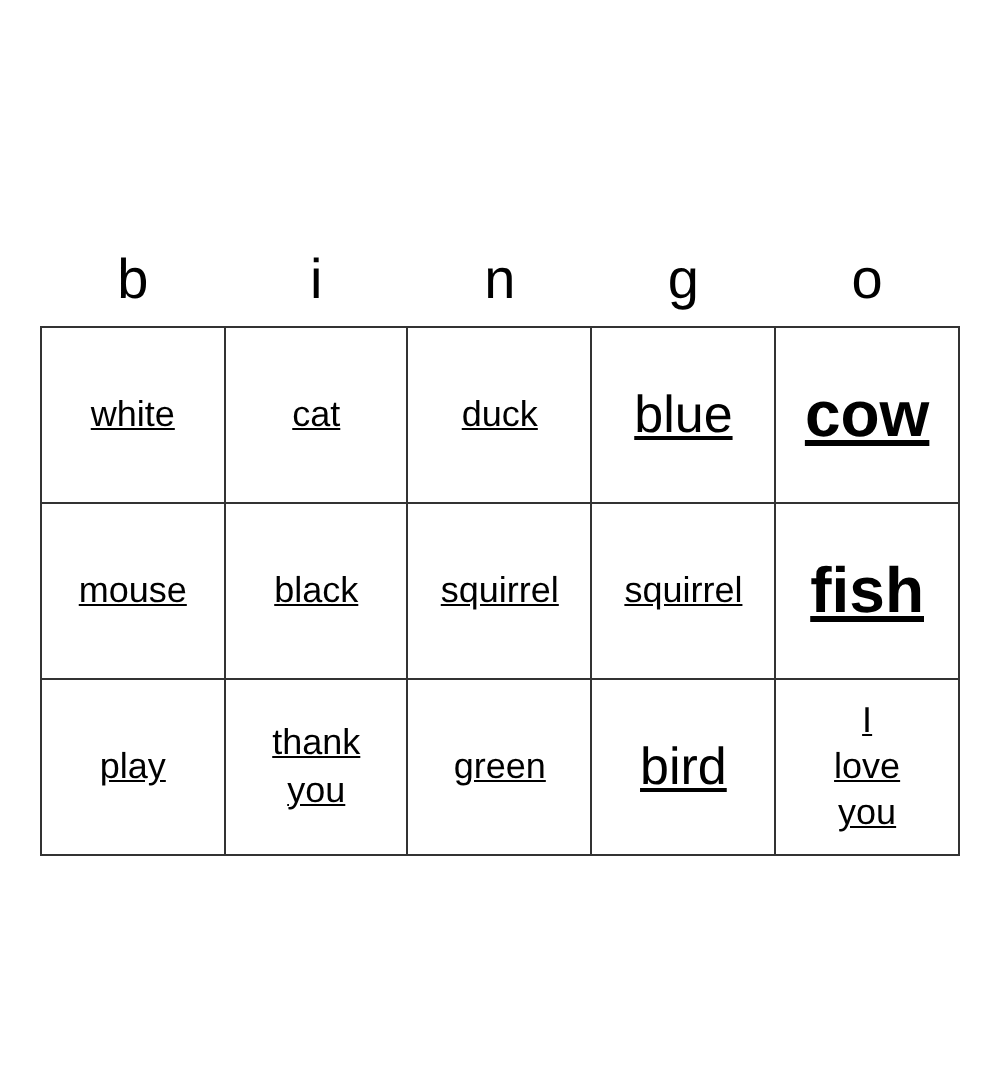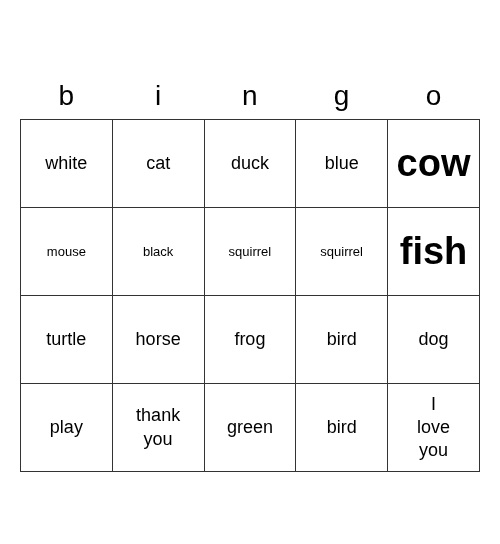--- a/index.html
+++ b/index.html
@@ -34,37 +34,38 @@
       font-size: 28px;
       font-weight: normal;
       border: none;
       height: 48px;
       width: 92px;
     }
 
     .bingo-card td {
       height: 88px;
       width: 92px;
+      text-decoration: underline;
     }
 
     .cell-normal {
       font-size: 18px;
     }
 
     .cell-large {
-      font-size: 38px;
+      font-size: 32px;
       font-weight: bold;
     }
 
     .cell-medium {
-      font-size: 18px;
+      font-size: 26px;
     }
 
     .cell-small {
-      font-size: 13px;
+      font-size: 18px;
     }
 
     .cell-multiline {
       font-size: 18px;
       line-height: 1.3;
     }
   </style>
 </head>
 <body>
 
@@ -87,27 +88,20 @@
         <td class="cell-large">cow</td>
       </tr>
       <tr>
         <td class="cell-small">mouse</td>
         <td class="cell-small">black</td>
         <td class="cell-small">squirrel</td>
         <td class="cell-small">squirrel</td>
         <td class="cell-large">fish</td>
       </tr>
       <tr>
-        <td class="cell-normal">turtle</td>
-        <td class="cell-normal">horse</td>
-        <td class="cell-normal">frog</td>
-        <td class="cell-normal">bird</td>
-        <td class="cell-normal">dog</td>
-      </tr>
-      <tr>
         <td class="cell-normal">play</td>
         <td class="cell-multiline">thank<br>you</td>
         <td class="cell-normal">green</td>
         <td class="cell-medium">bird</td>
         <td class="cell-multiline">I<br>love<br>you</td>
       </tr>
     </tbody>
 </table>
 
 </body></html>

